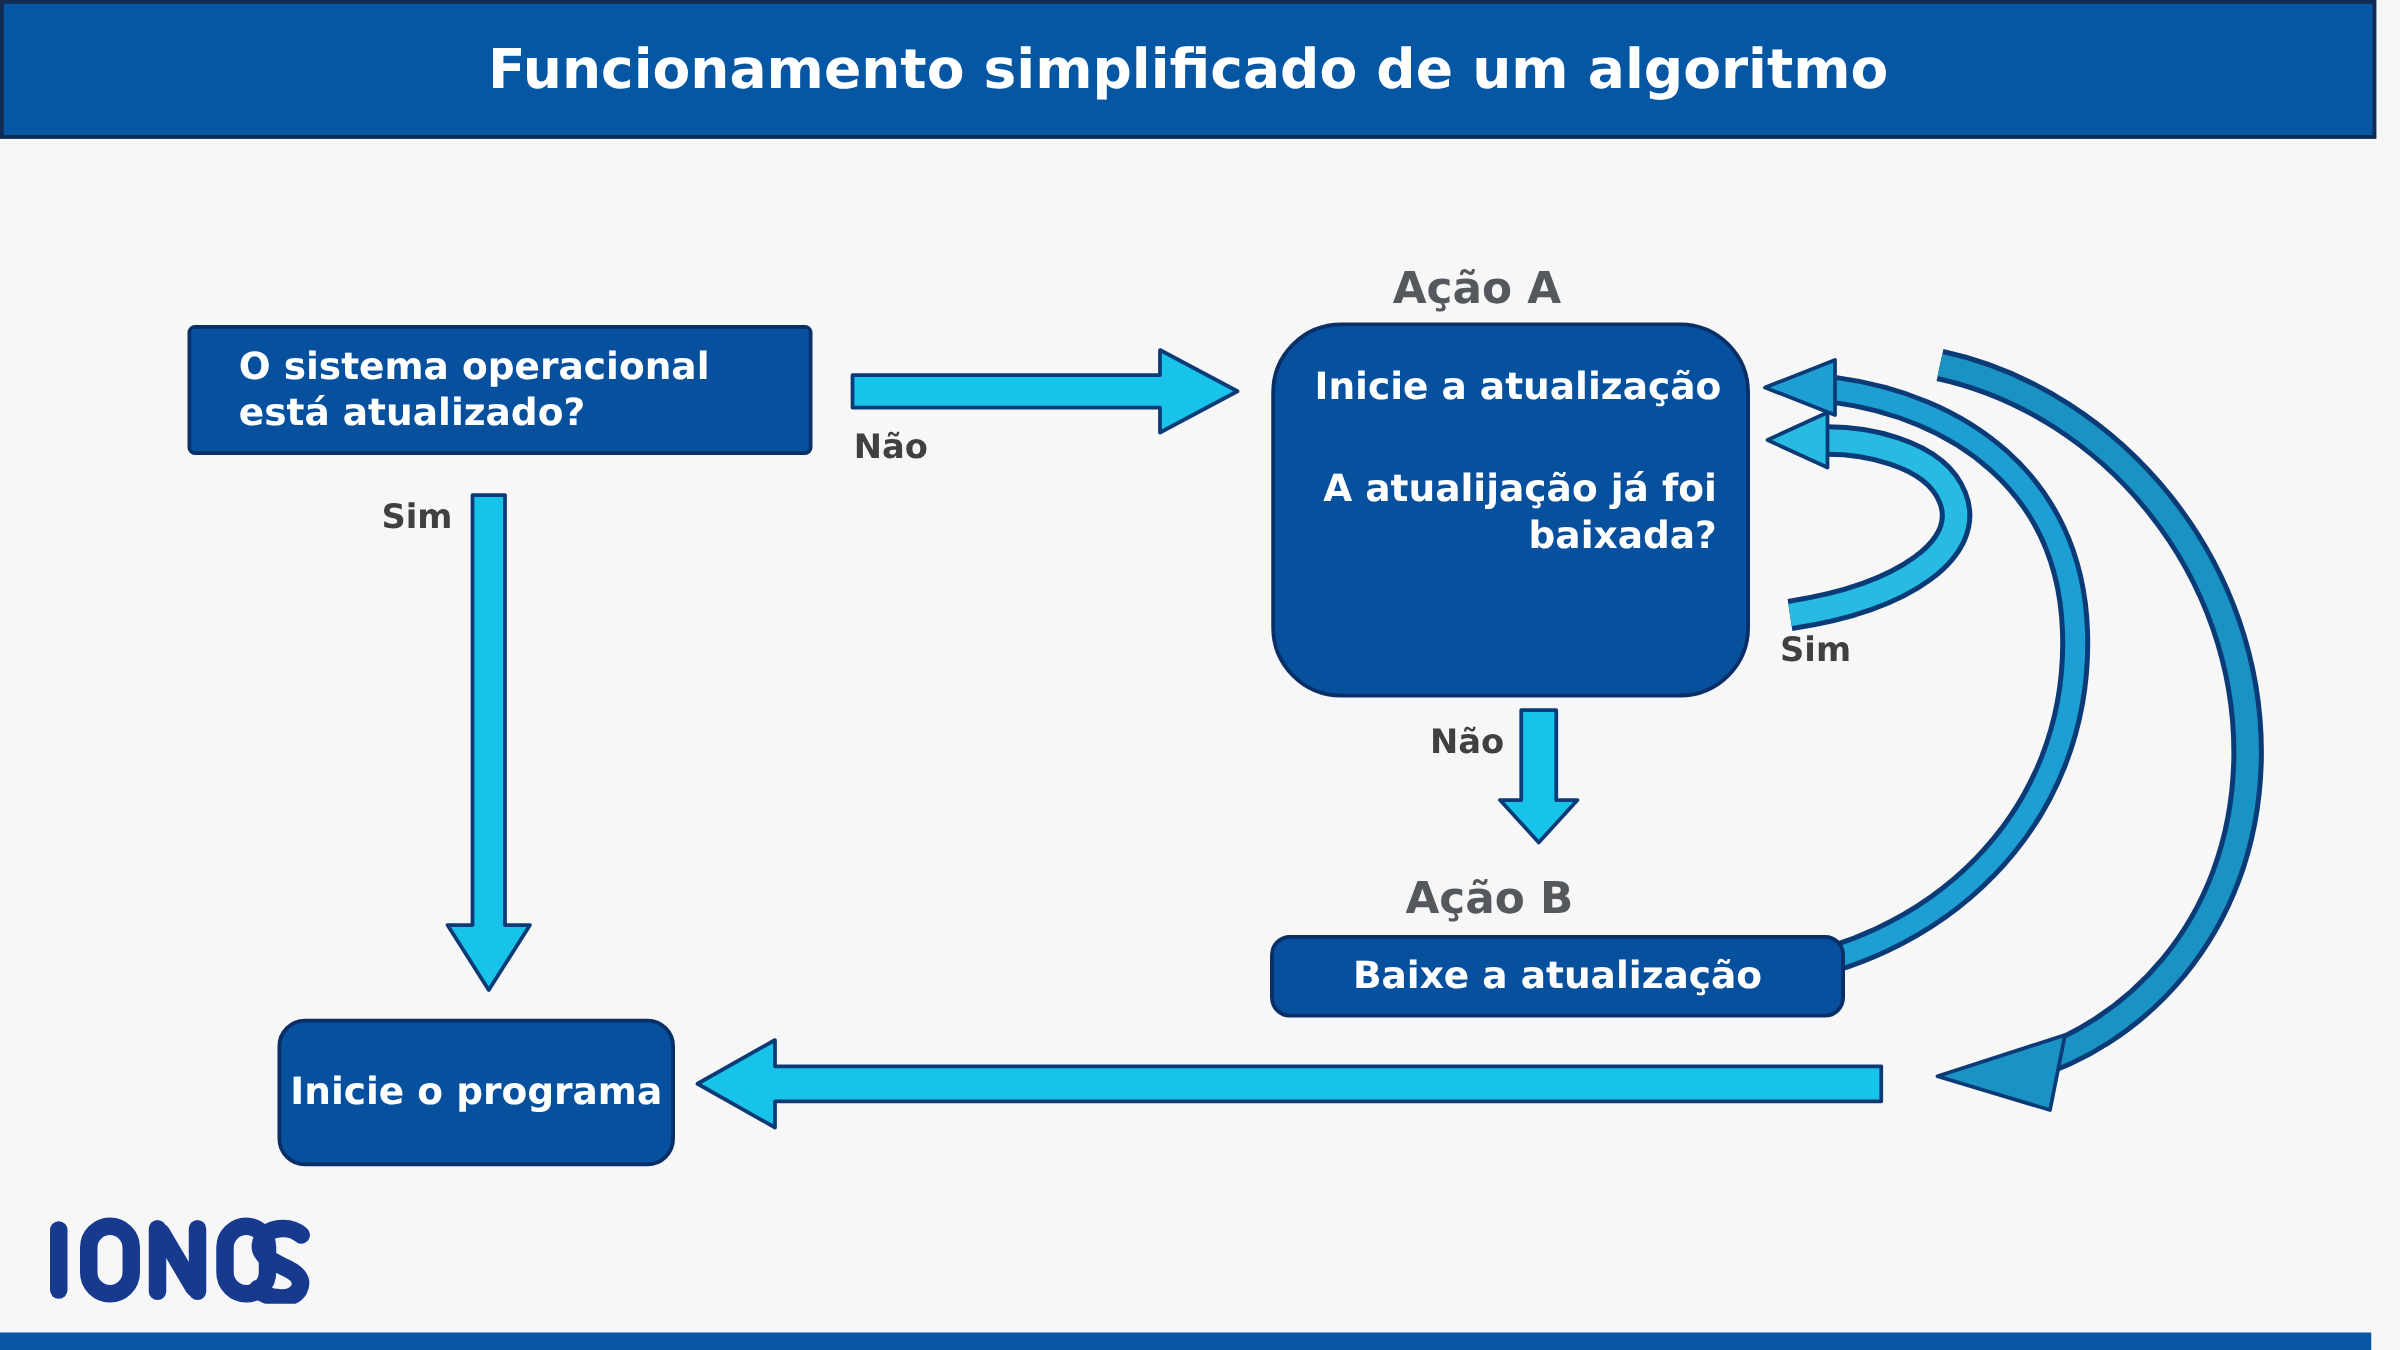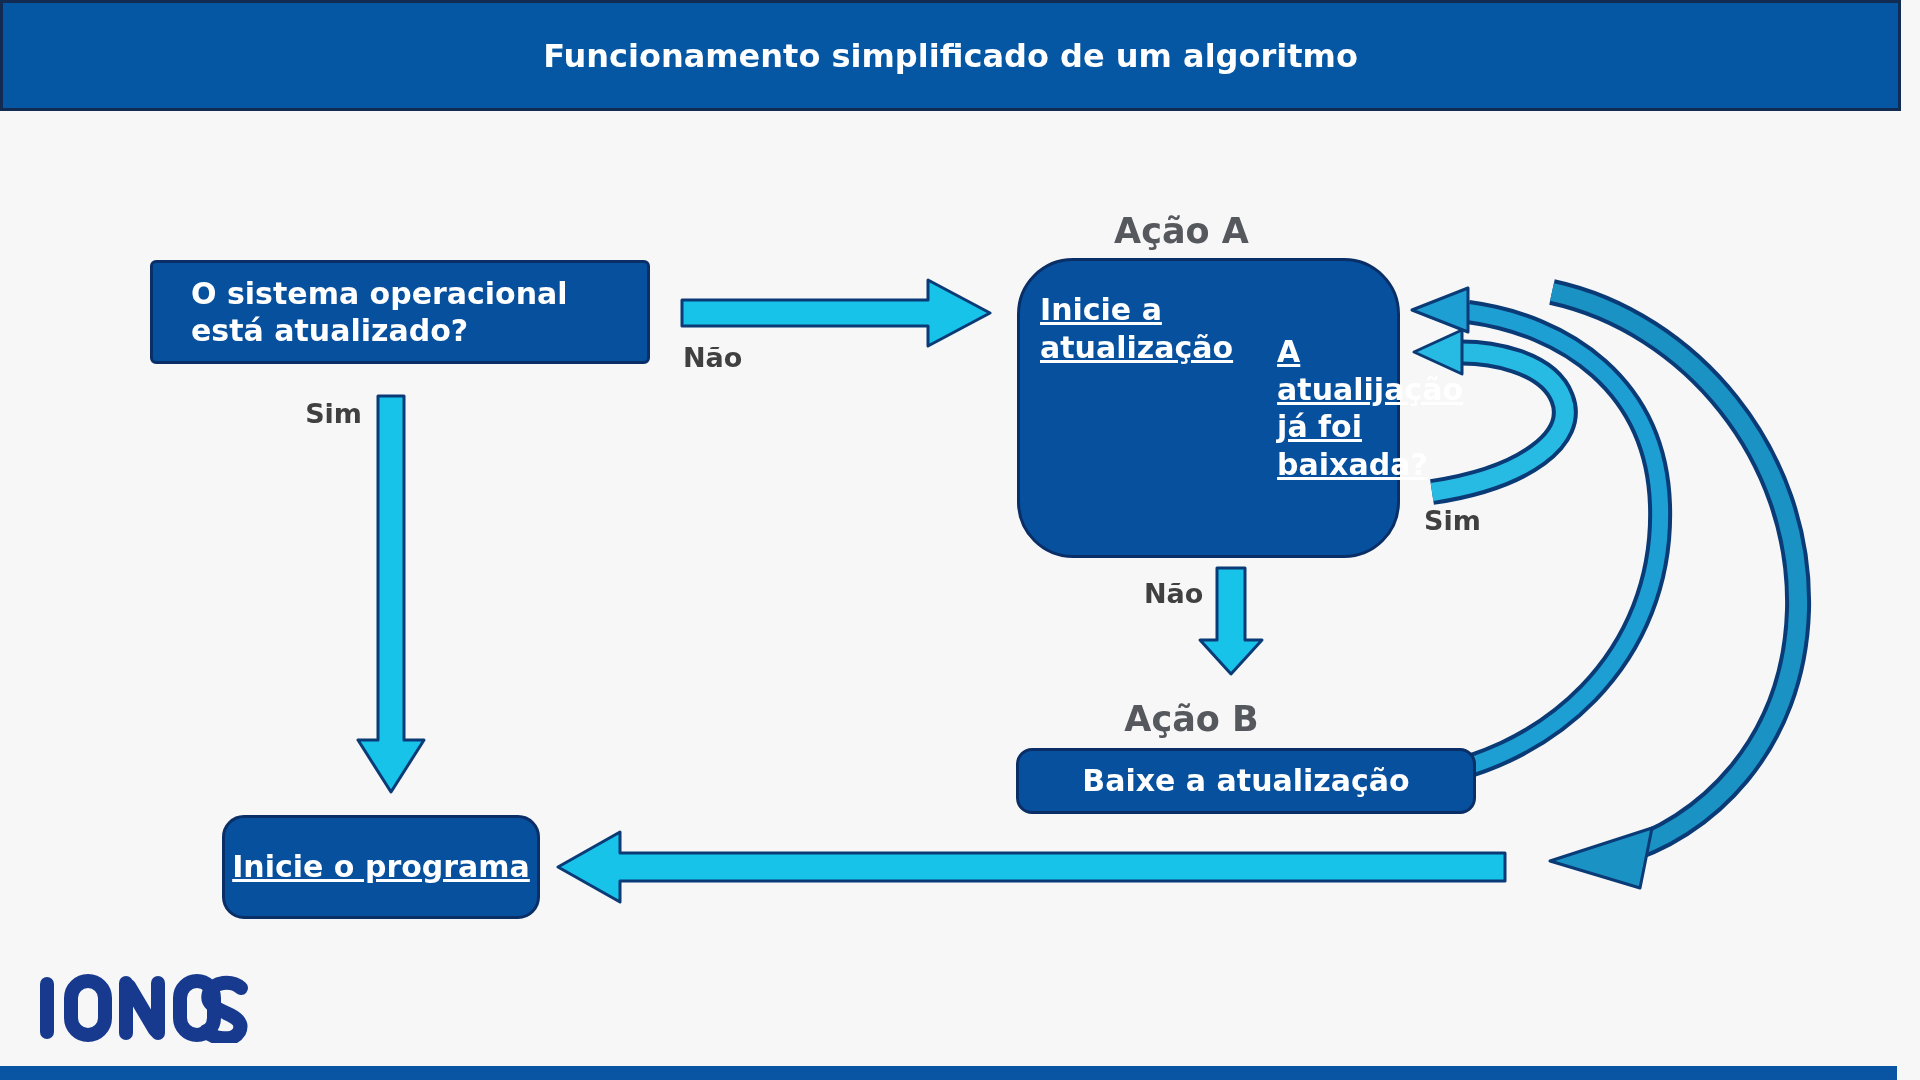--- a/index.html
+++ b/index.html
@@ -11,21 +11,21 @@
   }
   .canvas{position:relative;width:1920px;height:1080px;}
 
   
   .banner{
     position:absolute;left:0;top:0;width:1901px;height:111px;
     background:#0556a3;border:3px solid #122b52;box-sizing:border-box;
     display:flex;align-items:center;justify-content:center;
   }
   .banner h1{
-    margin:0;color:#ffffff;font-size:32px;font-weight:bold;letter-spacing:0;
+    margin:0;color:#ffffff;font-size:44px;font-weight:bold;letter-spacing:0;
   }
 
   
   .footer-strip{
     position:absolute;left:0;bottom:0;width:1897px;height:14px;background:#0a55a3;
   }
 
   
   svg.arrows{position:absolute;left:0;top:0;}
 
@@ -34,33 +34,33 @@
     position:absolute;background:#07509e;border:3px solid #0a2e66;box-sizing:border-box;
     color:#ffffff;font-weight:bold;font-size:30px;line-height:1.25;
   }
   .q-box{
     left:150px;top:260px;width:500px;height:104px;border-radius:6px;
     display:flex;align-items:center;
   }
   .q-box span{display:block;padding-left:38px;max-width:400px;}
   .a-box{
     left:1017px;top:258px;width:383px;height:300px;border-radius:56px;
-    display:flex;justify-content:flex-start;
-    padding:30px 20px;gap:44px;text-align:left;text-decoration:underline;
+    display:flex;flex-direction:column;justify-content:flex-start;
+    padding:30px 20px;gap:44px;text-align:right;
   }
   .a-box p{margin:0;}
   .a-box .cond{color:#ffb404;}
   .a-box .q2{max-width:330px;align-self:center;}
   .b-box{
     left:1016px;top:748px;width:460px;height:66px;border-radius:16px;
     display:flex;align-items:center;justify-content:center;
   }
   .p-box{
-    left:222px;top:815px;width:318px;height:104px;border-radius:22px;
-    display:flex;align-items:center;justify-content:center;text-decoration:underline;
+    left:222px;top:815px;width:318px;height:118px;border-radius:22px;
+    display:flex;align-items:center;justify-content:center;
   }
 
   
   .heading{
     position:absolute;color:#55585c;font-weight:bold;font-size:35px;line-height:1;
     text-align:center;
   }
   .h-a{left:990px;top:214px;width:383px;}
   .h-b{left:1000px;top:702px;width:383px;}
   .lbl{

